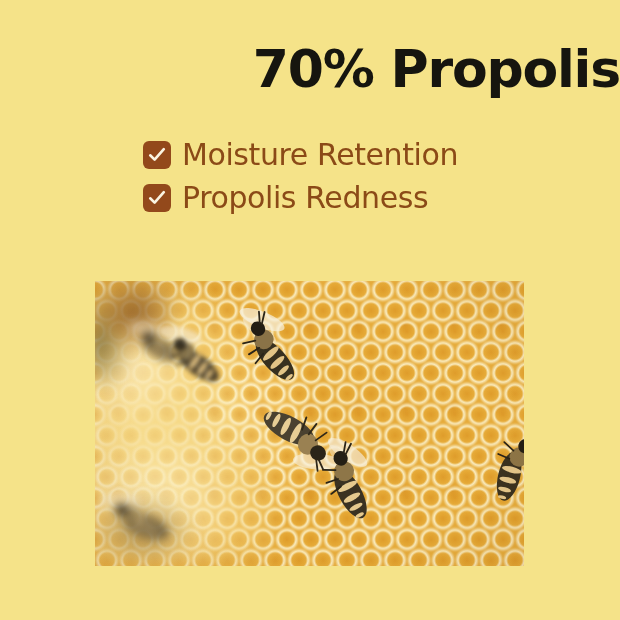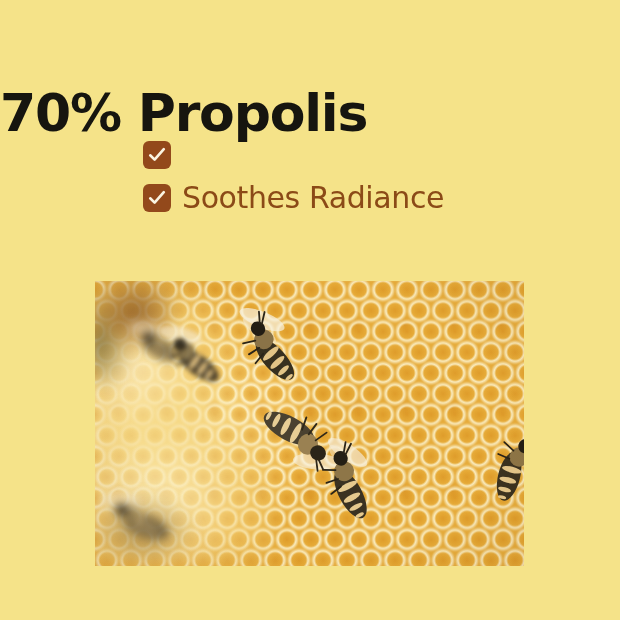--- a/index.html
+++ b/index.html
@@ -21,29 +21,28 @@
     background: #f5e389;
     overflow: hidden;
   }
 
   
   .title {
     position: absolute;
     left: 0;
     top: 42px;
     width: 620px;
-    text-align: left;
+    text-align: right;
     font-family: "DejaVu Sans", sans-serif;
     font-size: 52px;
     font-weight: bold;
     letter-spacing: -1.2px;
     color: #16150f;
     line-height: 1.05;
     white-space: nowrap;
-    margin-top: 44px;
   }
 
   
   .features {
     position: absolute;
     left: 143px;
     top: 133px;
     width: 400px;
   }
   .feature-row {
@@ -187,29 +186,30 @@
   <div class="title">70% Propolis</div>
 
   <div class="features">
 
     <div class="feature-row">
       <span class="checkbox">
         <svg viewBox="0 0 20 20" aria-hidden="true">
           <path d="M3.2 10.3 L7.6 14.6 L16.8 4.2" fill="none" stroke="#fbf4e2" stroke-width="2.6" stroke-linecap="round" stroke-linejoin="round"></path>
         </svg>
       </span>
+      <span class="feature-label">Moisture Retention</span>
     </div>
 
     <div class="feature-row">
       <span class="checkbox">
         <svg viewBox="0 0 20 20" aria-hidden="true">
           <path d="M3.2 10.3 L7.6 14.6 L16.8 4.2" fill="none" stroke="#fbf4e2" stroke-width="2.6" stroke-linecap="round" stroke-linejoin="round"></path>
         </svg>
       </span>
-      <span class="feature-label">Soothes Radiance</span>
+      <span class="feature-label">Propolis Redness</span>
     </div>
 
 
   </div>
 
   <div class="photo">
     <div class="photo-inner">
 
       <div class="honey-base"></div>
       <div class="comb-cells"></div>

